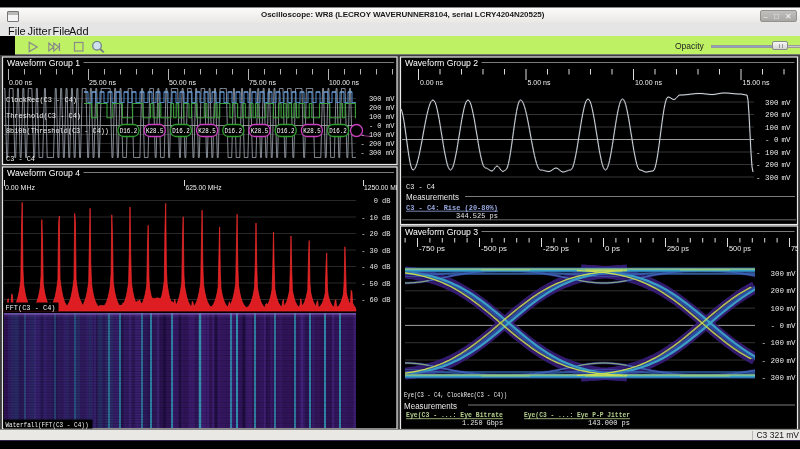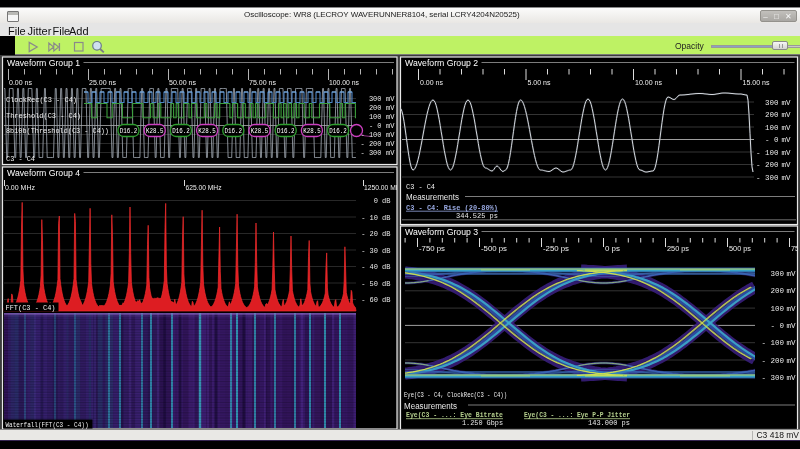--- a/index.html
+++ b/index.html
@@ -1,17 +1,17 @@
 <!DOCTYPE html>
 <html><head><meta charset="utf-8"><style>
 html,body{margin:0;padding:0;width:800px;height:449px;background:#000;overflow:hidden}
 *{box-sizing:border-box}
 body{font-family:"Liberation Sans", sans-serif;position:relative}
 #titlebar{position:absolute;left:0;top:7px;width:800px;height:16px;background:linear-gradient(#fbfbfa,#e9e7e4);border-top:1px solid #888}
-#title{position:absolute;left:244px;top:1.5px;font-size:8px;font-weight:normal;color:#1a1a1a;letter-spacing:-0.03px}
+#title{position:absolute;left:261px;top:1.5px;font-size:8px;font-weight:bold;color:#1a1a1a;letter-spacing:-0.03px}
 #wicon{position:absolute;left:7px;top:2.5px;width:12px;height:11px;background:#f6f6f6;border:1px solid #777;border-radius:1px}
 #wicon:before{content:"";position:absolute;left:0;top:0;width:10px;height:3.5px;background:#b9b9b5;display:block}
 #wbtns{position:absolute;right:3px;top:2px;width:37px;height:12px;background:linear-gradient(#c2c0bc,#a9a7a3);border:1px solid #93918c;border-radius:2px;color:#f8f8f8;font-size:8px;line-height:11px;text-align:center;letter-spacing:2px}
 #menubar{position:absolute;left:0;top:23px;width:800px;height:13px;background:#e5e5e5;font-size:11px;color:#111}
 #menubar span{position:absolute;top:2px}
 #toolbar{position:absolute;left:15px;top:36px;width:800px;height:19px;background:#bef264;border-bottom:1px solid #7a7a78}
 #opacity{position:absolute;left:660px;top:4.5px;font-size:8.5px;color:#222}
 #track{position:absolute;left:696px;top:8.6px;width:99px;height:3px;background:#c9c9c7;border:1px solid #9a9a98}
 #trackfill{position:absolute;left:0;top:0;width:63px;height:1.6px;background:#8ba1c6}
 #thumb{position:absolute;left:757px;top:4.6px;width:16px;height:9px;background:linear-gradient(#f7f7f6,#d3d3d0);border:1px solid #8a8a88;border-radius:2px}
@@ -628,15 +628,15 @@
 <rect x="8.0" y="313.0" width="88.0" height="115.0" fill="#2a4a8a" fill-opacity="0.14"></rect>
 <rect x="96.0" y="313.0" width="64.0" height="115.0" fill="#2a4a8a" fill-opacity="0.09"></rect>
 <rect x="4.0" y="313.0" width="352.0" height="1.8" fill="#9a72d4" fill-opacity="0.60"></rect>
 <rect x="4.0" y="315.6" width="352.0" height="1.0" fill="#6a48a0" fill-opacity="0.35"></rect>
 <rect x="3.5" y="419.5" width="89.0" height="9.0" fill="#000000"></rect>
 <text x="5.5" y="427" font-family="Liberation Mono, monospace" font-size="7.5" fill="#f0f0f0" textLength="83" lengthAdjust="spacingAndGlyphs">Waterfall(FFT(C3 - C4))</text>
 </g>
 </svg>
 <div id="statusbar">
     <div id="statussep"></div>
-    <div id="statustx">C3 418 mV</div>
+    <div id="statustx">C3 321 mV</div>
   </div>
 <div id="purpline"></div>
 
 </body></html>

